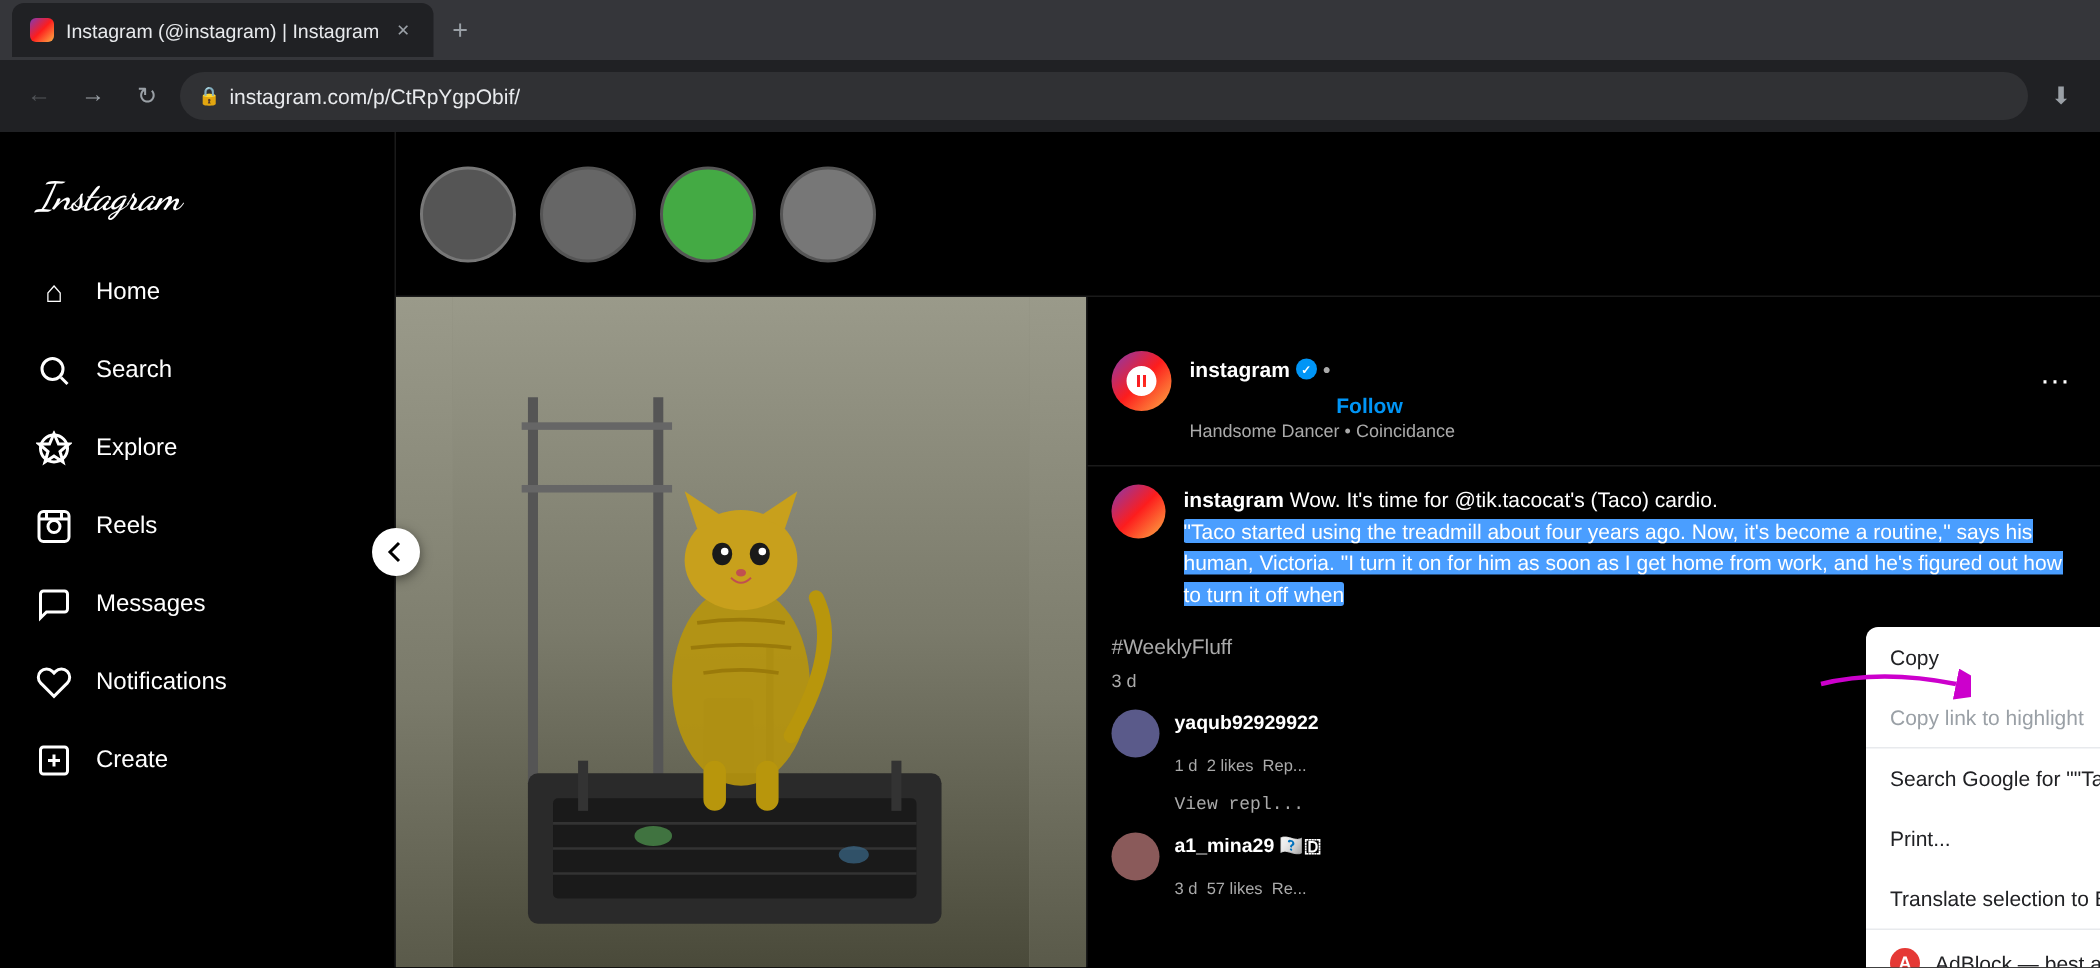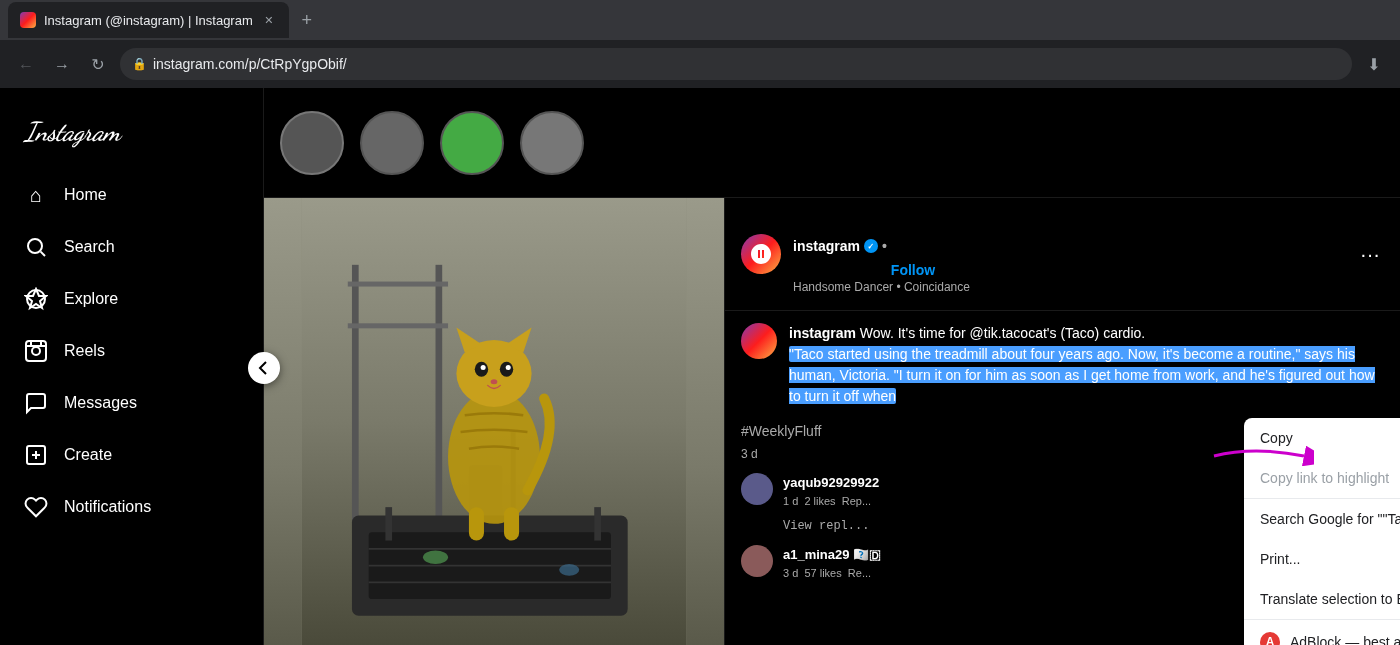--- a/index.html
+++ b/index.html
@@ -271,21 +271,21 @@
       gap: 10px;
     }
     .comment-avatar {
       width: 32px; height: 32px;
       border-radius: 50%;
       background: #333;
       flex-shrink: 0;
     }
     .comment-body { flex: 1; }
     .comment-username { color: #fff; font-weight: 600; font-size: 13px; }
-    .comment-meta { color: #aaa; font-size: 11px; margin-top: 4px; }
+    .comment-meta { color: #aaa; font-size: 11px; margin-top: 14px; }
     .view-replies { color: #aaa; font-size: 12px; padding: 4px 16px 4px 58px; cursor: pointer; font-family: Liberation Mono, monospace; }
 
     
     .context-menu {
       position: absolute;
       top: 330px;
       left: 980px;
       background: #fff;
       border-radius: 8px;
       box-shadow: 0 4px 24px rgba(0,0,0,0.3);
@@ -408,34 +408,34 @@
       <div class="sidebar-icon">
         <svg width="24" height="24" viewBox="0 0 24 24" fill="none" stroke="#fff" stroke-width="2">
           <path d="M21 15a2 2 0 0 1-2 2H7l-4 4V5a2 2 0 0 1 2-2h14a2 2 0 0 1 2 2z"></path>
         </svg>
       </div>
       <span class="sidebar-label">Messages</span>
     </div>
     <div class="sidebar-item">
       <div class="sidebar-icon">
         <svg width="24" height="24" viewBox="0 0 24 24" fill="none" stroke="#fff" stroke-width="2">
+          <path d="M20.84 4.61a5.5 5.5 0 0 0-7.78 0L12 5.67l-1.06-1.06a5.5 5.5 0 0 0-7.78 7.78l1.06 1.06L12 21.23l7.78-7.78 1.06-1.06a5.5 5.5 0 0 0 0-7.78z"></path>
+        </svg>
+      </div>
+      <span class="sidebar-label">Notifications</span>
+    </div>
+    <div class="sidebar-item">
+      <div class="sidebar-icon">
+        <svg width="24" height="24" viewBox="0 0 24 24" fill="none" stroke="#fff" stroke-width="2">
           <rect x="3" y="3" width="18" height="18" rx="2"></rect>
           <line x1="12" y1="8" x2="12" y2="16"></line>
           <line x1="8" y1="12" x2="16" y2="12"></line>
         </svg>
       </div>
       <span class="sidebar-label">Create</span>
-    </div>
-    <div class="sidebar-item">
-      <div class="sidebar-icon">
-        <svg width="24" height="24" viewBox="0 0 24 24" fill="none" stroke="#fff" stroke-width="2">
-          <path d="M20.84 4.61a5.5 5.5 0 0 0-7.78 0L12 5.67l-1.06-1.06a5.5 5.5 0 0 0-7.78 7.78l1.06 1.06L12 21.23l7.78-7.78 1.06-1.06a5.5 5.5 0 0 0 0-7.78z"></path>
-        </svg>
-      </div>
-      <span class="sidebar-label">Notifications</span>
     </div>
   </div>
 
   <div class="sidebar-back-btn" style="top: 280px;">
     <svg width="16" height="16" viewBox="0 0 16 16" fill="none" stroke="#000" stroke-width="2">
       <polyline points="10,2 4,8 10,14"></polyline>
     </svg>
   </div>
 
   <div class="main-content">

